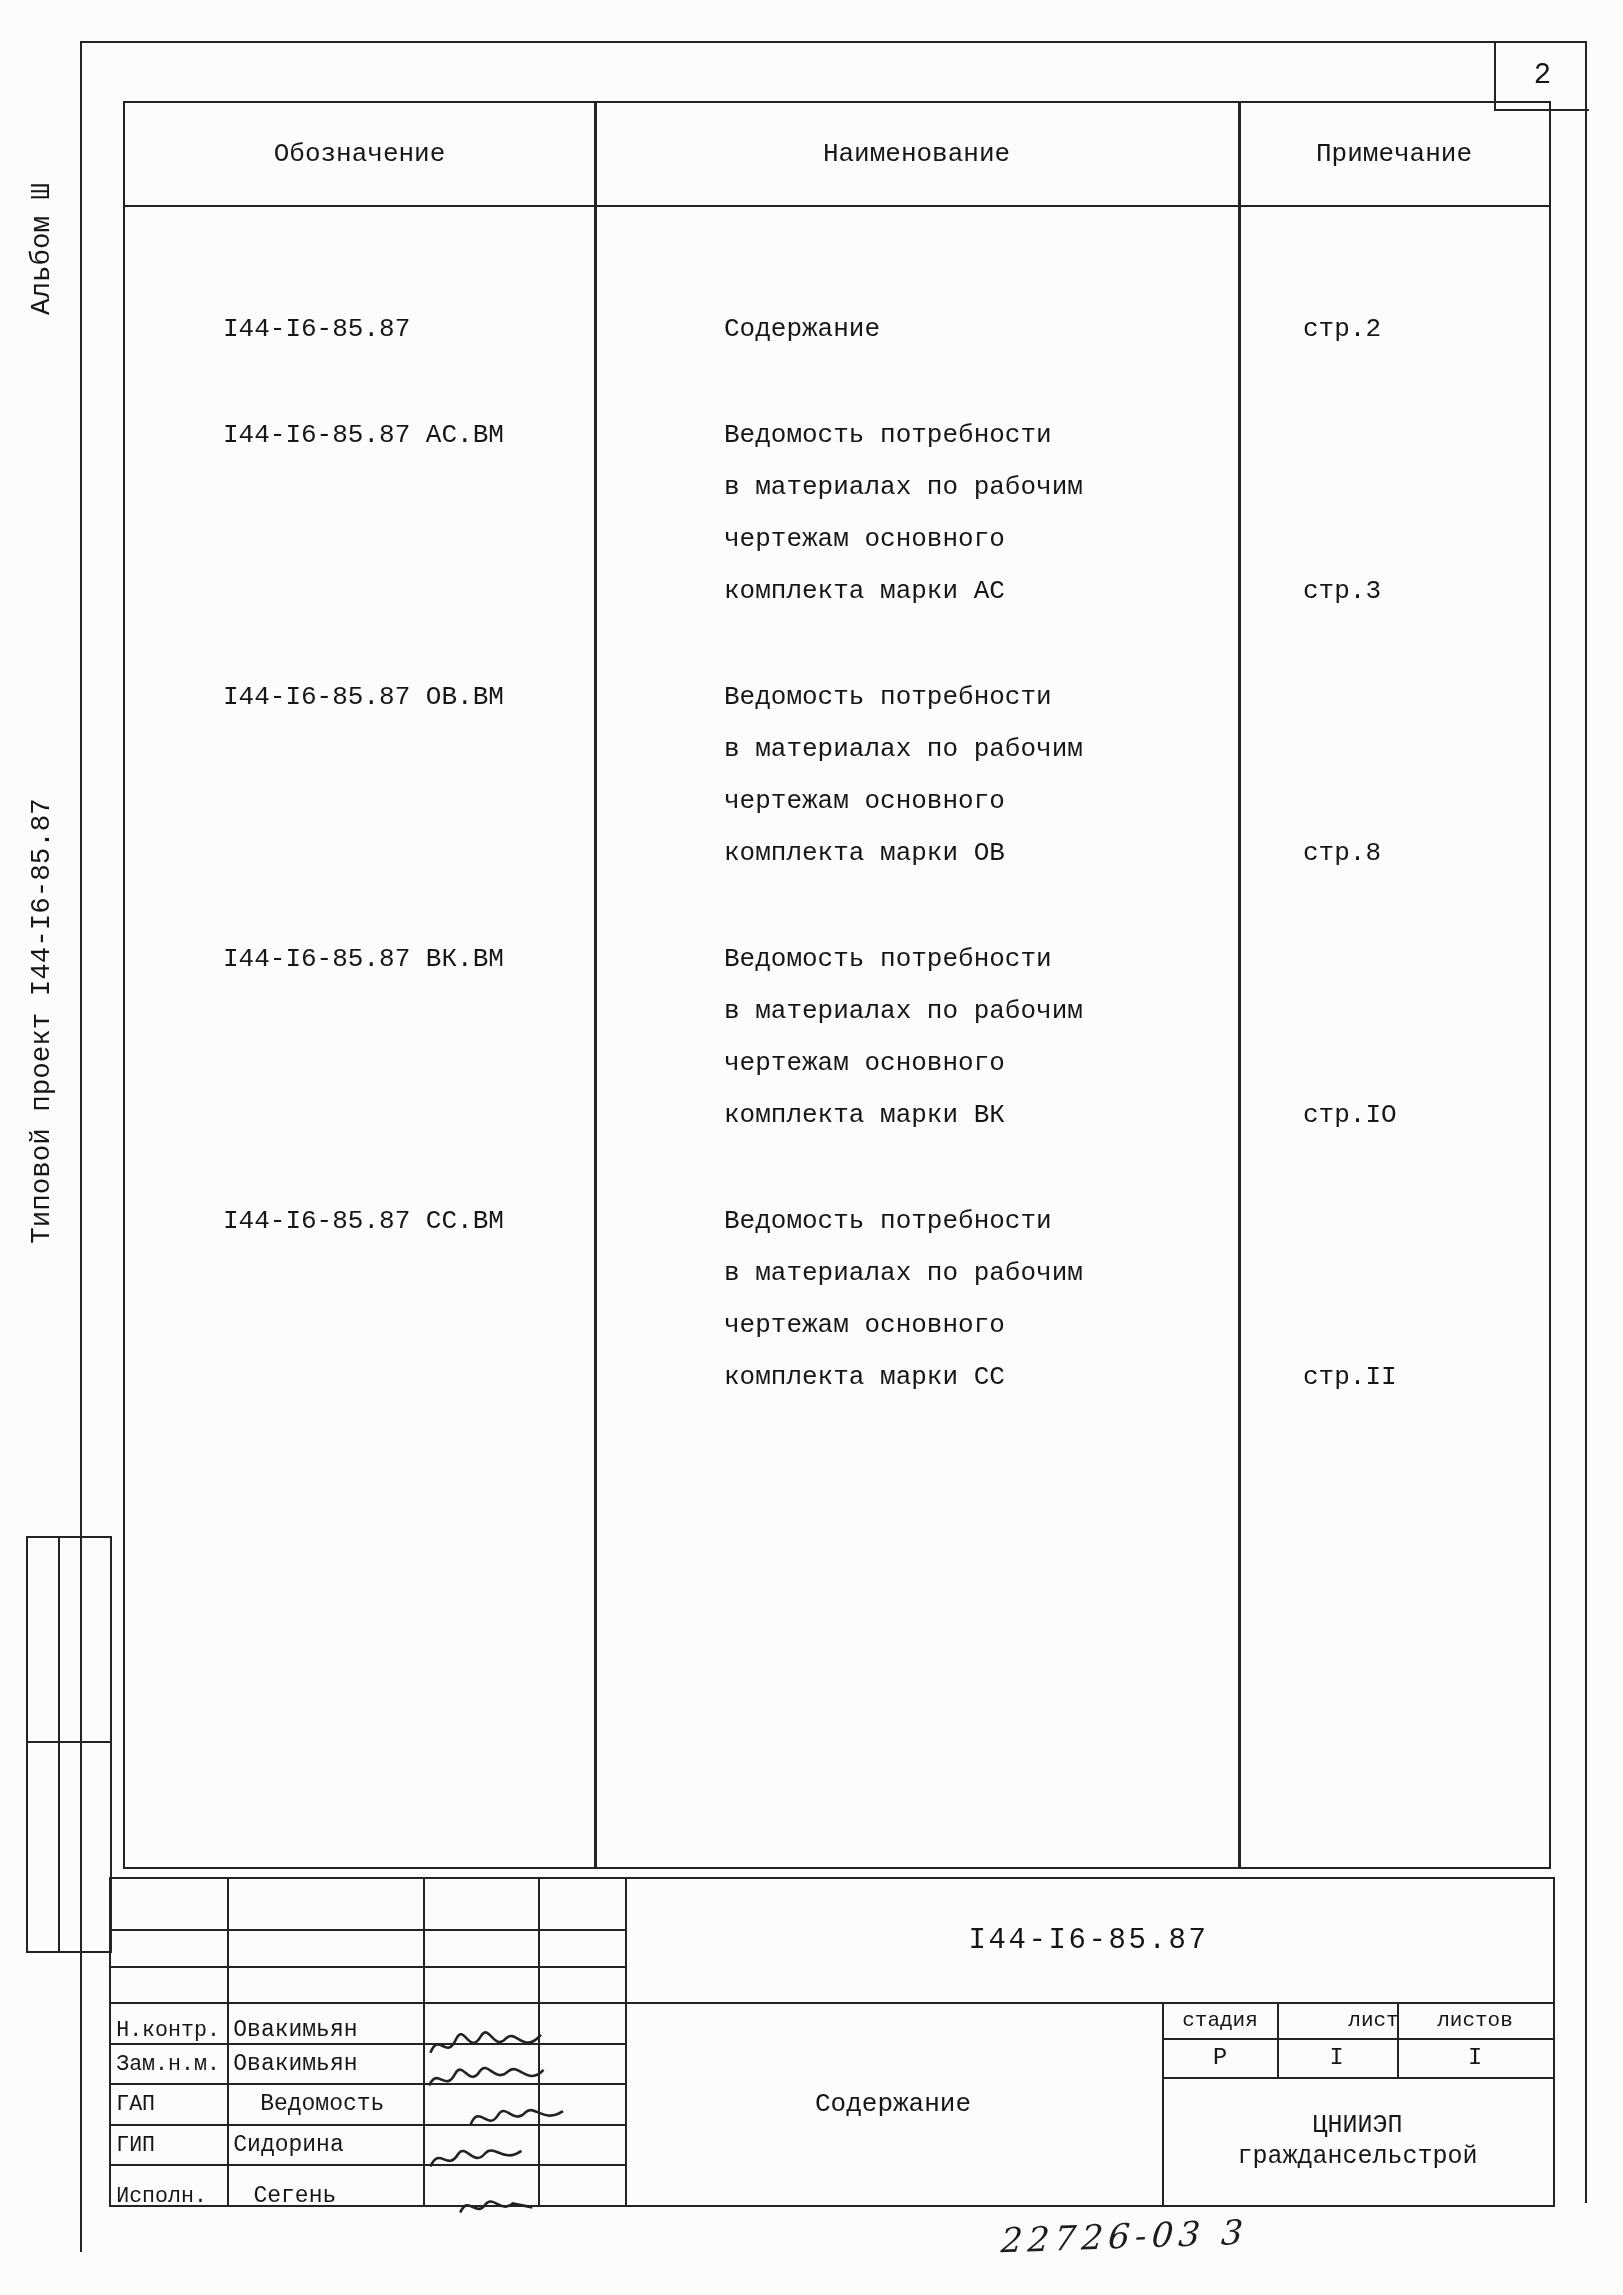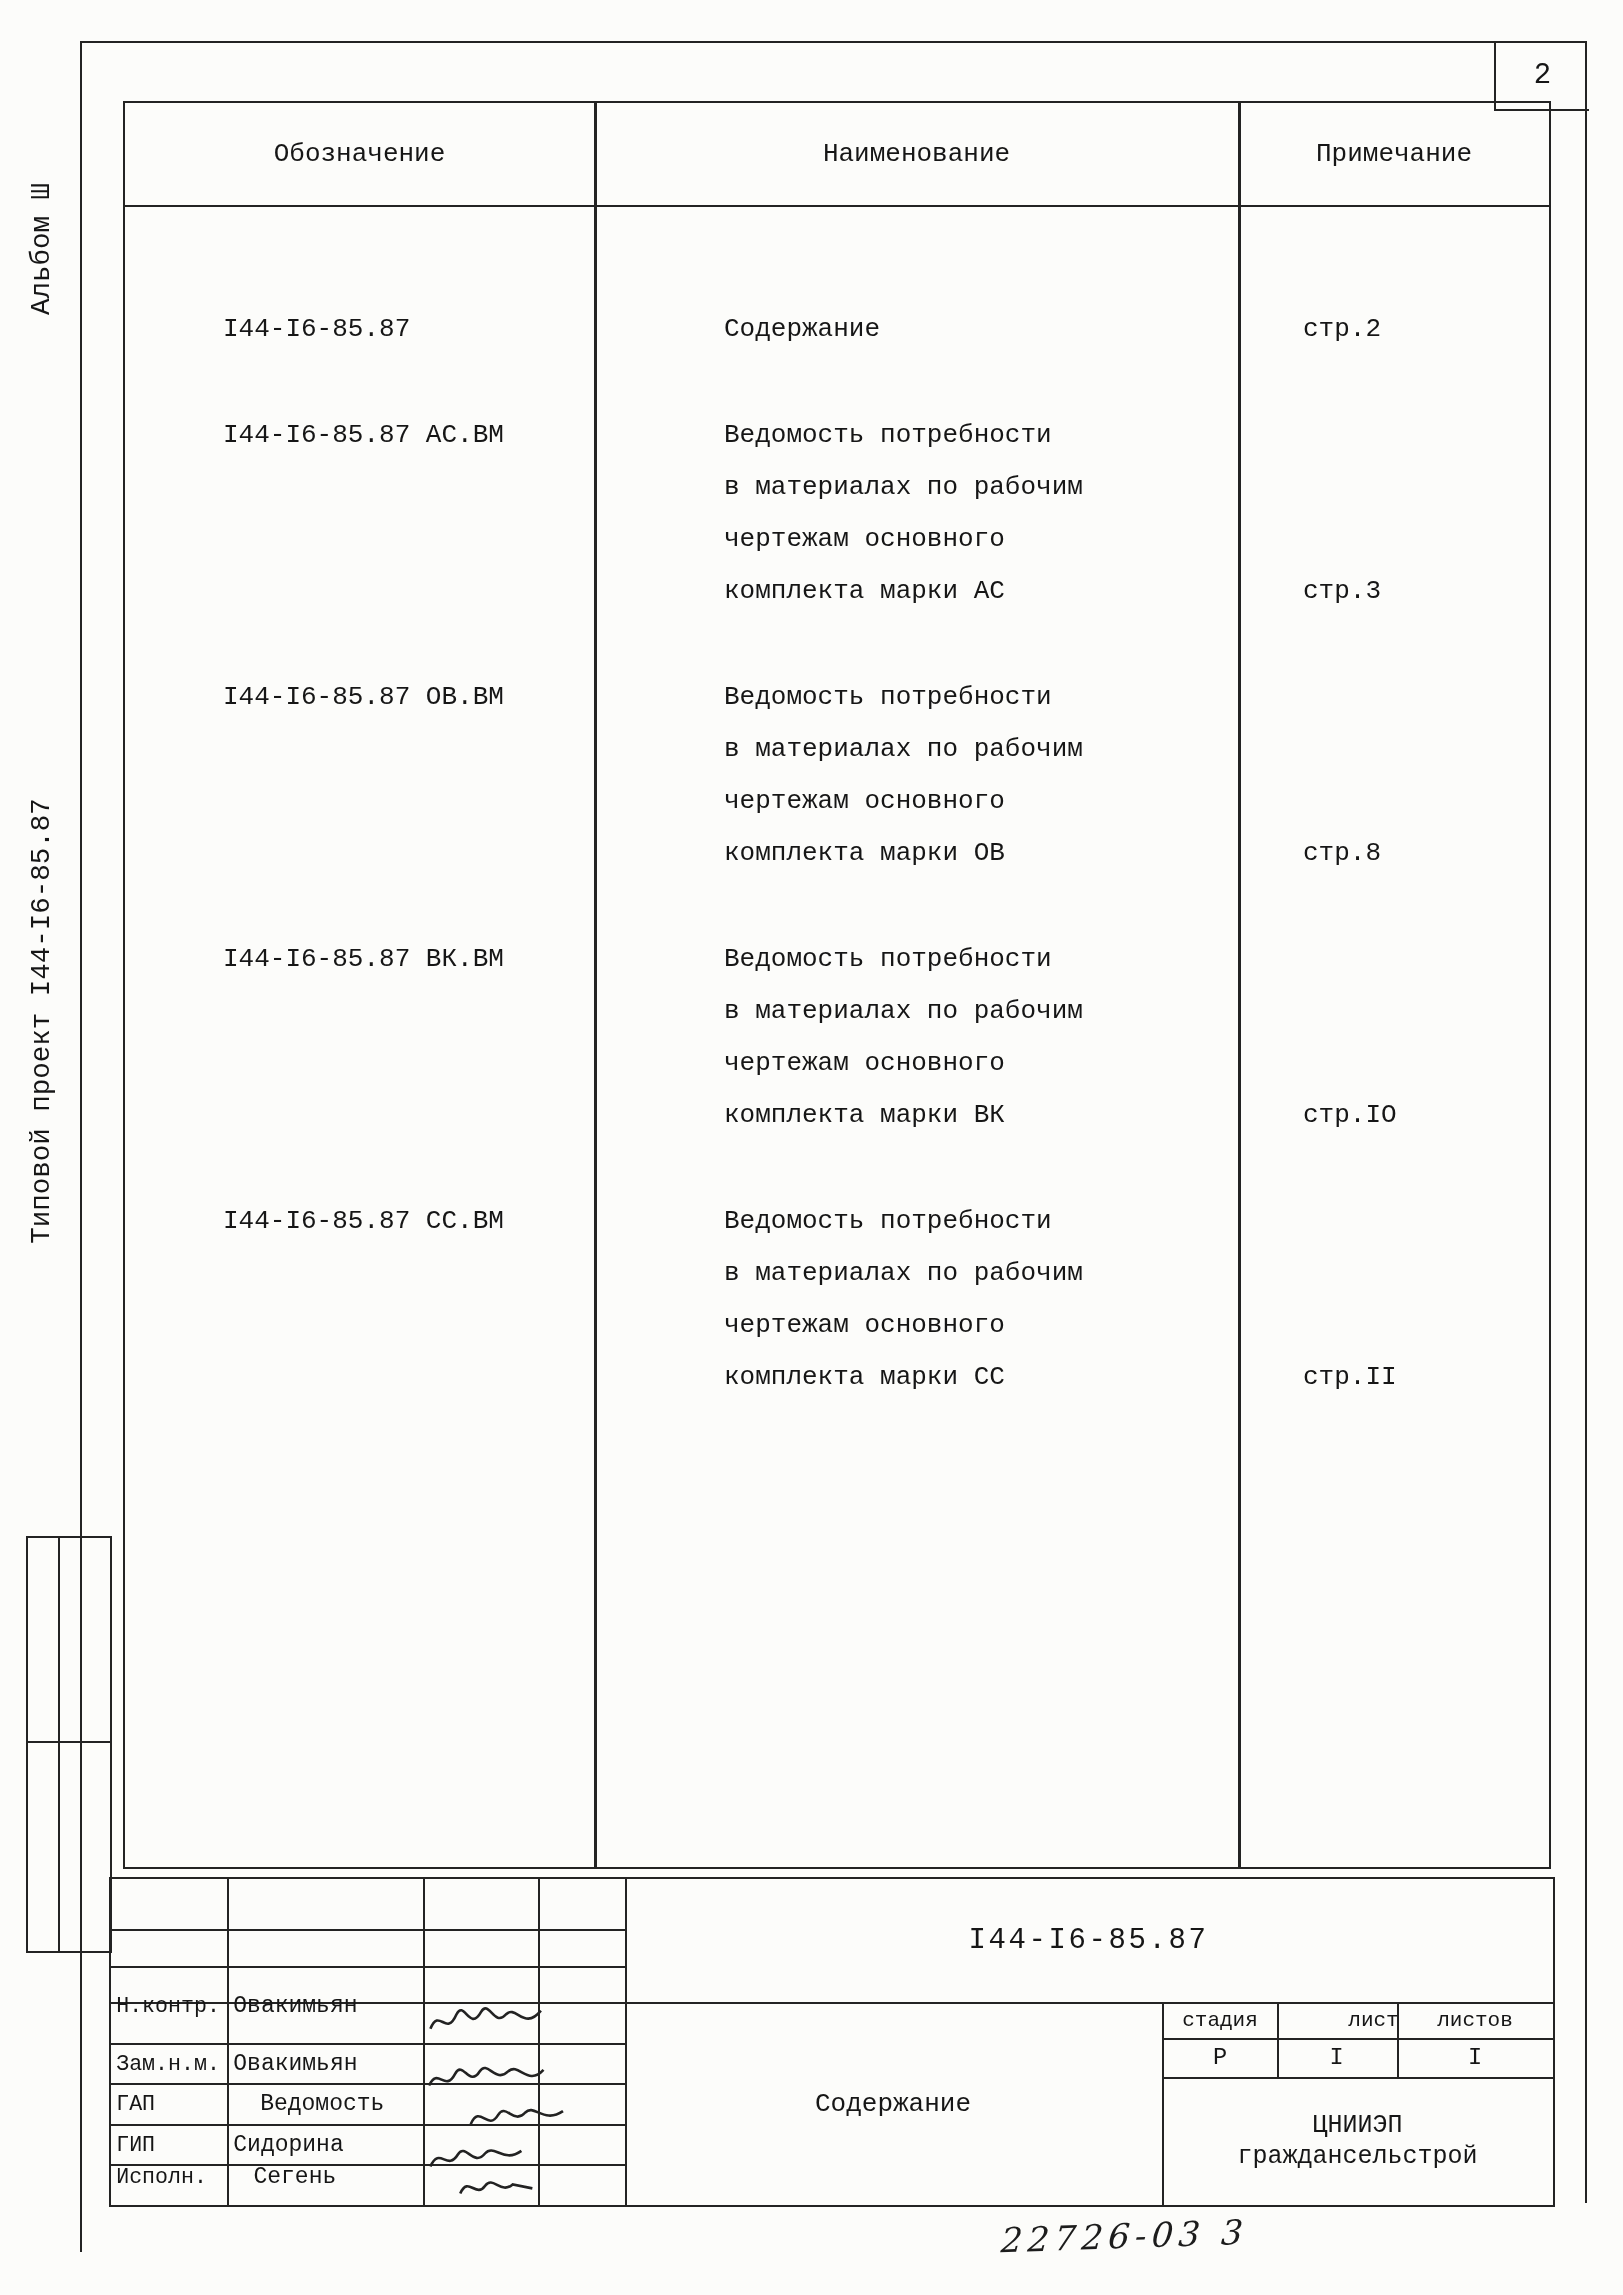--- a/index.html
+++ b/index.html
@@ -187,21 +187,21 @@
     <div class="cell stage-hdr" style="left:1166px; width:119px;margin-left:37px;">лист</div>
     <div class="cell stage-hdr" style="left:1286px; width:156px;">листов</div>
 
     <div class="cell stage-val" style="left:1051px; width:116px;">Р</div>
     <div class="cell stage-val" style="left:1166px; width:119px;">I</div>
     <div class="cell stage-val" style="left:1286px; width:156px;">I</div>
 
     <div class="cell org-cell">ЦНИИЭП
 граждансельстрой</div>
 
-    <div class="signer-row" style="top:106px;">
+    <div class="signer-row" style="top:130px;">
       <div class="sr-role">Н.контр.</div>
       <div class="sr-name">Овакимьян</div>
       <div class="sr-sig">
         <svg width="144" height="52" viewBox="0 0 220 80">
             <path d="M6 52 C 20 18, 30 66, 46 30 C 58 6, 66 58, 84 26 C 96 6, 104 50, 122 30 C 138 14, 150 56, 176 24" fill="none" stroke="#222" stroke-width="4"></path>
           </svg>
       </div>
     </div>
     <div class="signer-row" style="top:164px;">
       <div class="sr-role">Зам.н.м.</div>
@@ -223,21 +223,21 @@
     </div>
     <div class="signer-row" style="top:245px;">
       <div class="sr-role">ГИП</div>
       <div class="sr-name">Сидорина</div>
       <div class="sr-sig">
         <svg width="131" height="52" viewBox="0 0 200 80">
             <path d="M6 50 C 20 18, 32 58, 48 32 C 60 12, 72 52, 90 30 C 104 14, 118 46, 146 26" fill="none" stroke="#222" stroke-width="4"></path>
           </svg>
       </div>
     </div>
-    <div class="signer-row" style="top:277px;gap:36px;">
+    <div class="signer-row" style="top:296px;gap:36px;">
       <div class="sr-role">Исполн.</div>
       <div class="sr-name">Сегень</div>
       <div class="sr-sig">
         <svg width="118" height="46" viewBox="0 0 180 70">
             <path d="M8 42 C 20 14, 32 50, 46 30 C 58 14, 70 44, 88 28 L 118 34" fill="none" stroke="#222" stroke-width="4"></path>
           </svg>
       </div>
     </div>
   </div>
 

